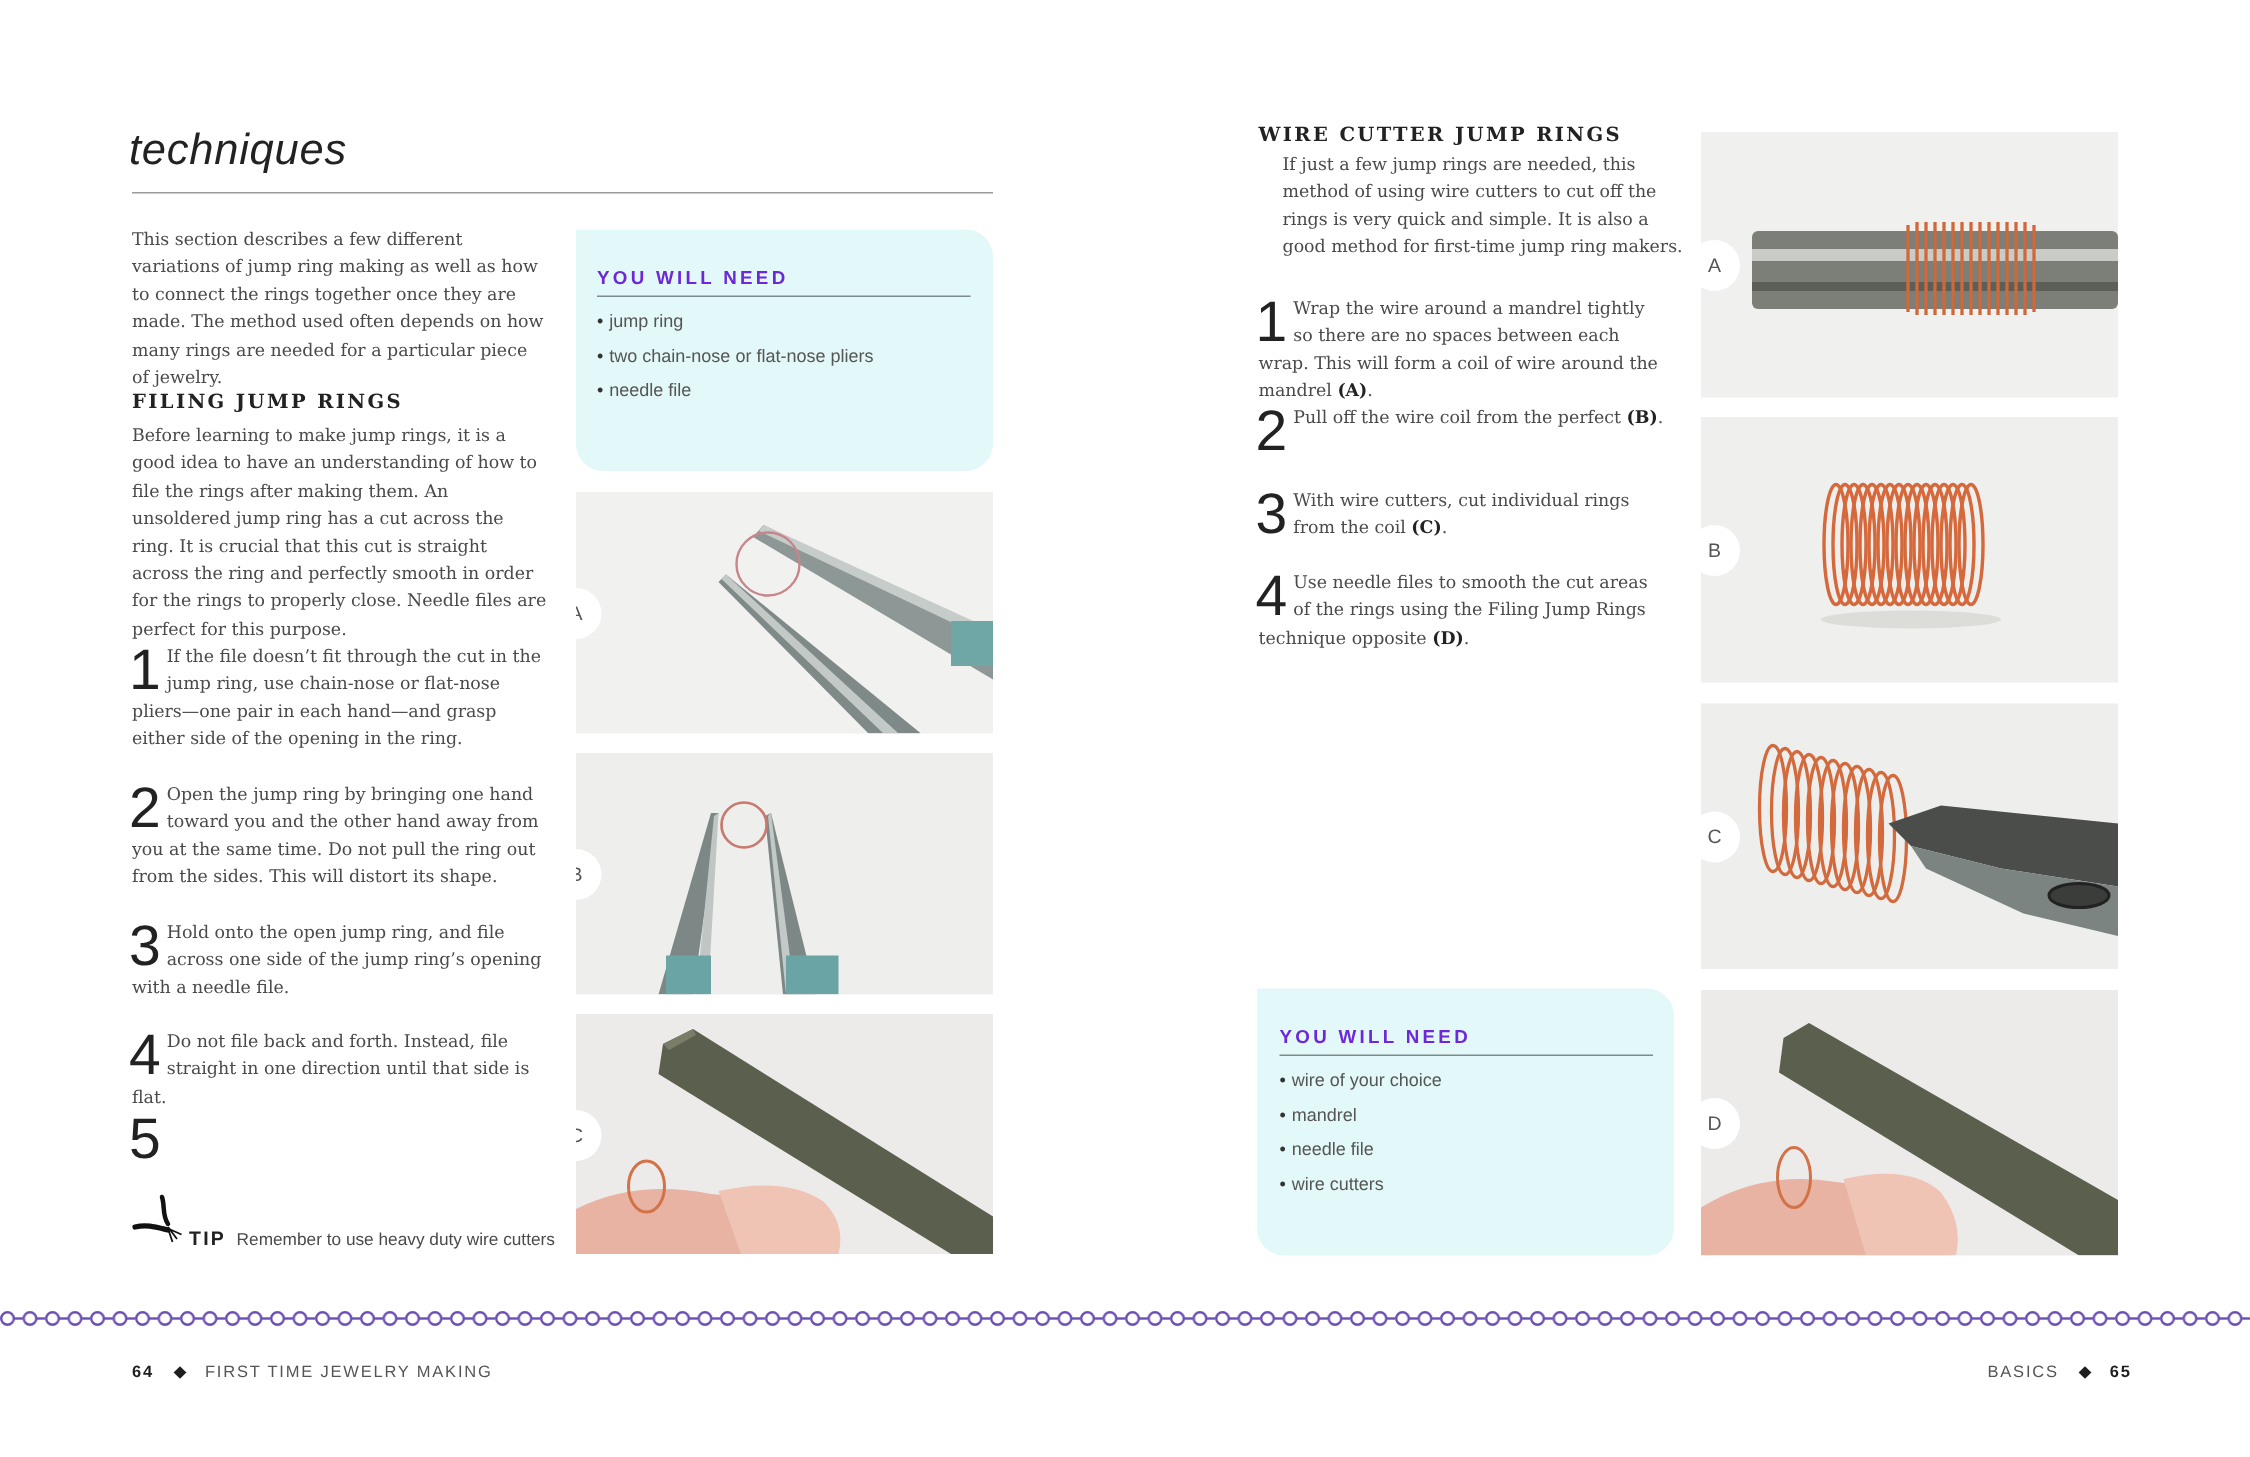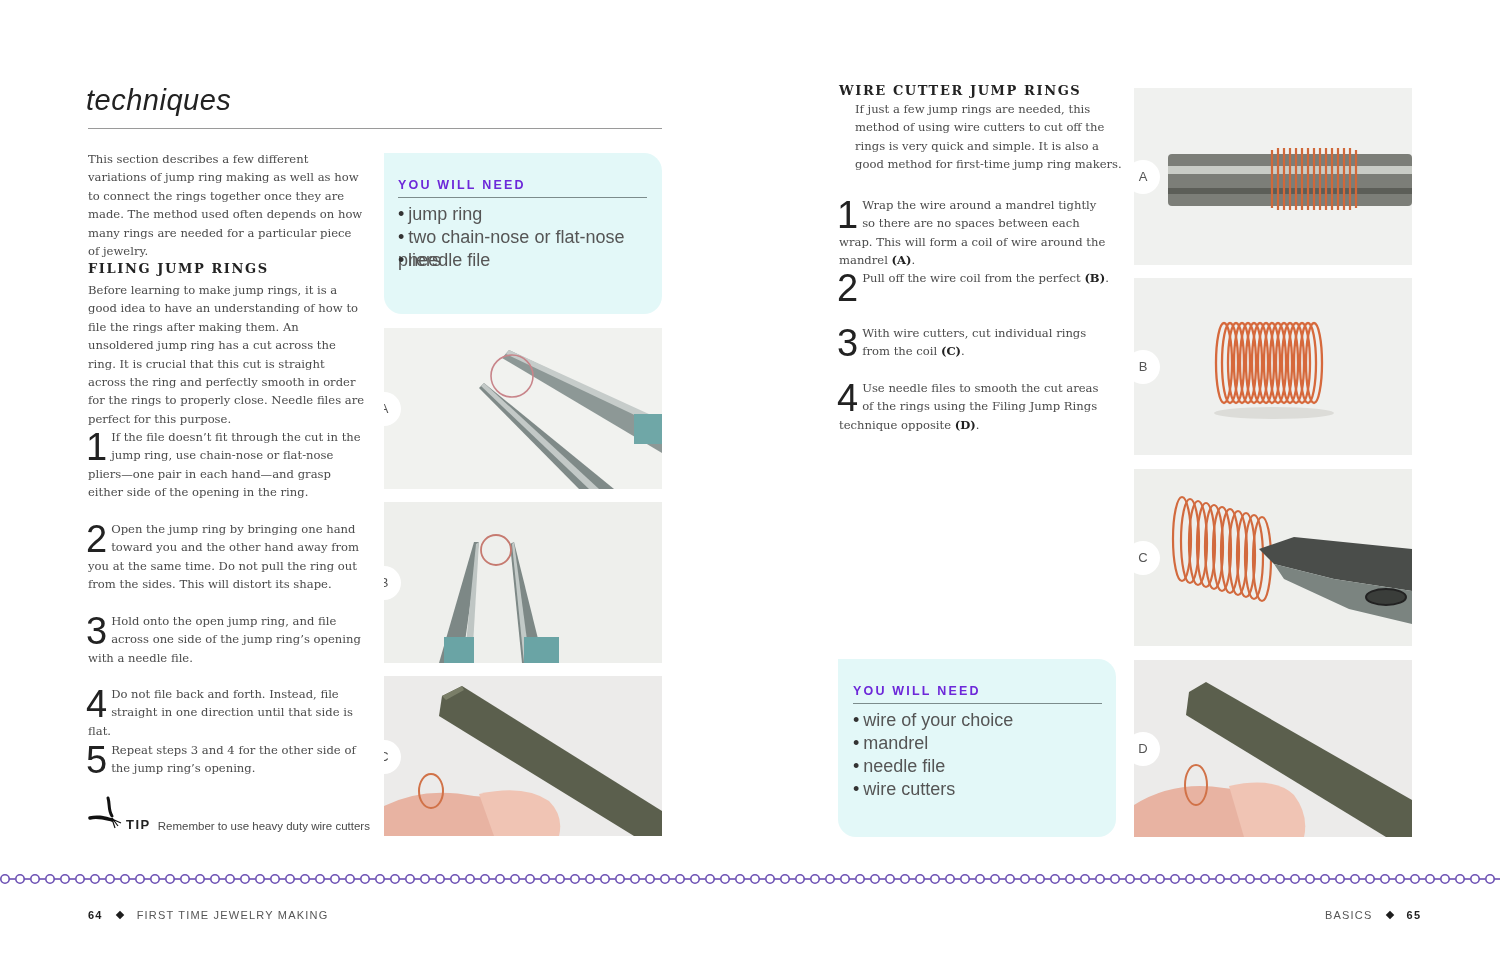--- a/index.html
+++ b/index.html
@@ -12,21 +12,21 @@
   .body-text { font-size:11.6px; line-height:18.4px; color:#4a4a4a; }
   .heading { font-size:13px; font-weight:bold; letter-spacing:1.6px; color:#222; }
 
   .step { position:absolute; font-size:11.6px; line-height:18.4px; color:#4a4a4a; }
   .step .num { float:left; font-family:"Liberation Sans", sans-serif; font-weight:normal; font-size:38px; line-height:34px; color:#222; margin:2px 4px 0 -2px; }
   .step strong { color:#222; }
 
   .need-box { background:#e3f8f8; border-radius:0 18px 18px 18px; }
   .need-title { font-family:"Liberation Sans", sans-serif; font-size:12.5px; font-weight:bold; letter-spacing:2.2px; color:#6d28d9; }
   .need-rule { height:1px; background:#7c8c8c; }
-  .need-list { list-style:none; margin:0; padding:0; font-family:"Liberation Sans", sans-serif; font-size:18px; color:#555; }
+  .need-list { list-style:none; margin:0; padding:0; font-family:"Liberation Sans", sans-serif; font-size:12px; color:#555; }
   .need-list li { height:23px; line-height:23px; }
   .need-list li::before { content:"\2022"; margin-right:4px; color:#333; }
 
   .photo { position:absolute; overflow:hidden; background:#eef0f0; }
   .photo svg { display:block; }
   .label-tab { position:absolute; width:34px; height:34px; border-radius:50%; background:#ffffff; font-family:"Liberation Sans", sans-serif; font-size:13px; color:#555; text-align:center; line-height:34px; }
 
   .tip { left:88px; top:796px; font-family:"Liberation Sans", sans-serif; font-size:11.5px; color:#4a4a4a; display:flex; align-items:flex-end; }
   .tip-word { font-weight:bold; letter-spacing:1.5px; color:#222; margin:0 7px 0 4px; font-size:13px; }
 
@@ -57,21 +57,20 @@
 <div class="step" style="left:88px; top:612px; width:282px;">
   <span class="num">3</span>
   <span>Hold onto the open jump ring, and file across one side of the jump ring’s opening with a needle file.</span>
 </div>
 <div class="step" style="left:88px; top:685px; width:284px;">
   <span class="num">4</span>
   <span>Do not file back and forth. Instead, file straight in one direction until that side is flat.</span>
 </div>
 <div class="step" style="left:88px; top:741px; width:282px;">
   <span class="num">5</span>
-  <span>Repeat steps 3 and 4 for the other side of the jump ring’s opening.</span>
 </div>
 
 <div class="abs tip">
   <span>
     <svg width="34" height="34" viewBox="0 0 34 34">
       <path d="M20 2 C22 8 20 14 24 20" stroke="#111" stroke-width="3" fill="none" stroke-linecap="round"></path>
       <path d="M2 22 C10 20 16 22 24 24" stroke="#111" stroke-width="3.5" fill="none" stroke-linecap="round"></path>
       <path d="M24 22 L30 30 M24 23 L27 32 M24 23 L33 27" stroke="#111" stroke-width="1.2"></path>
     </svg>
   </span>

